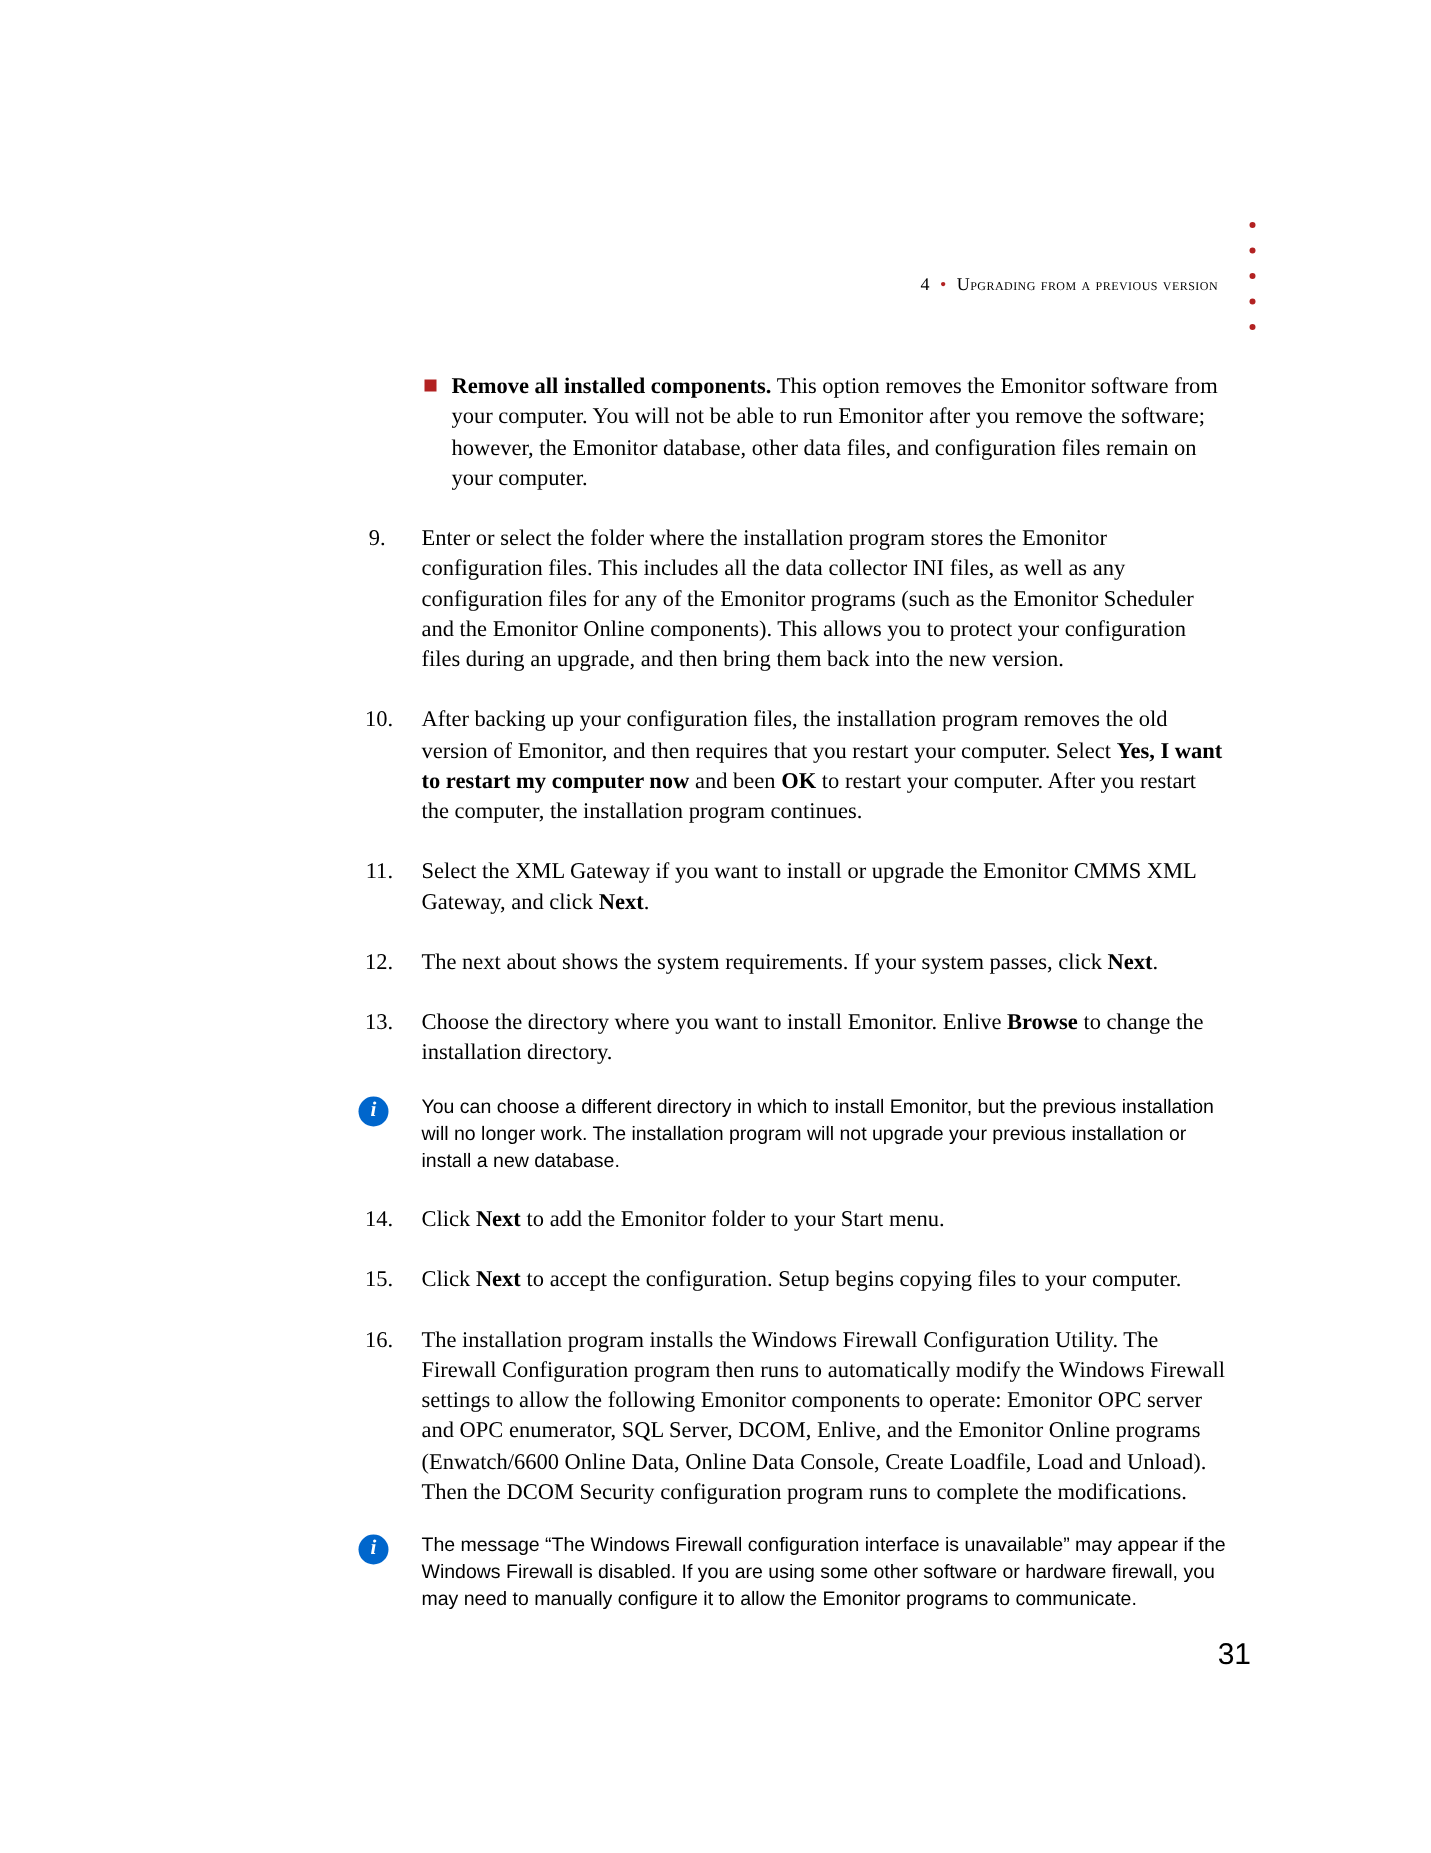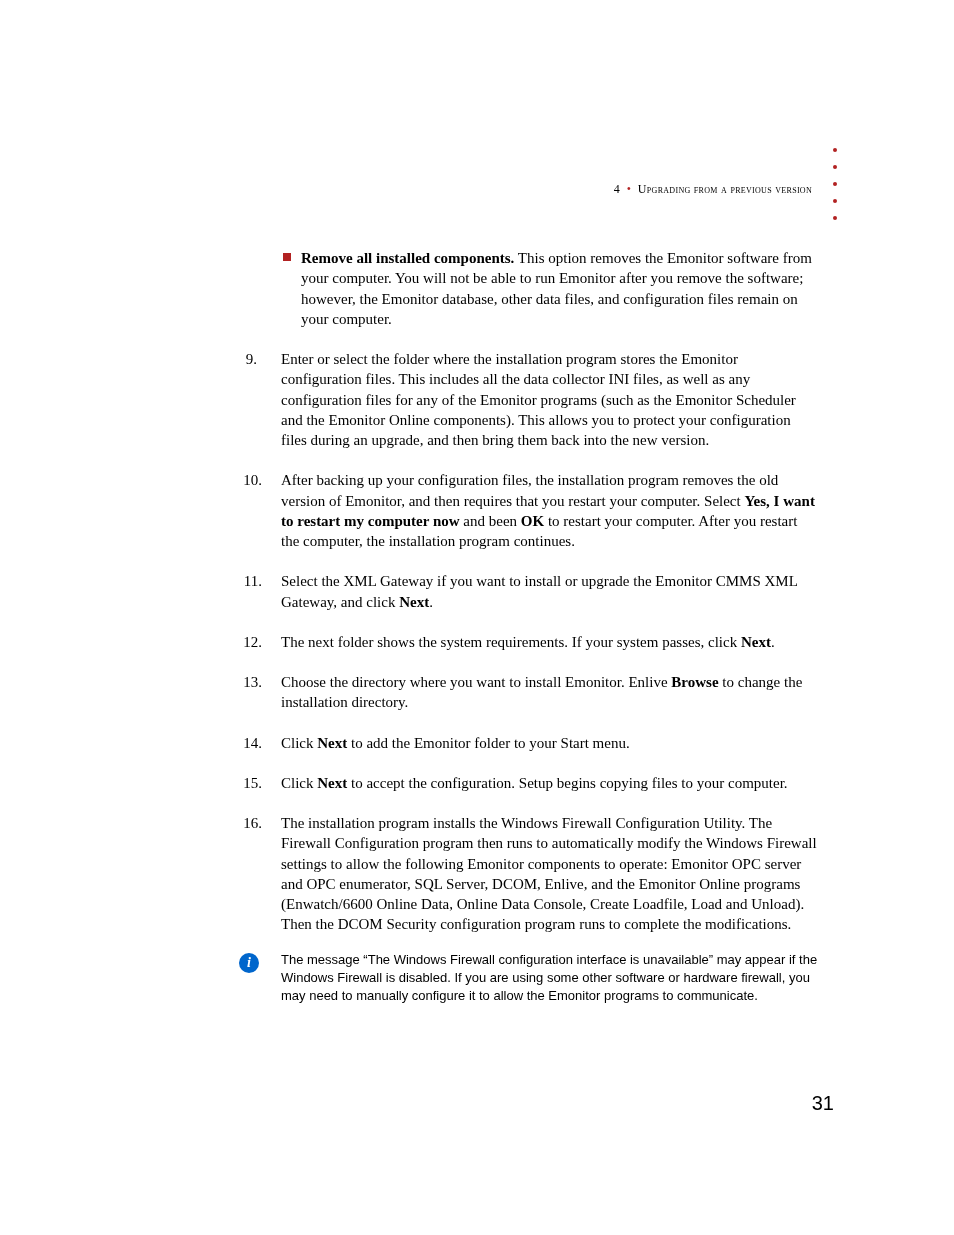--- a/index.html
+++ b/index.html
@@ -166,27 +166,31 @@
       <li>
         <span>Enter or select the folder where the installation program stores the Emonitor configuration files. This includes all the data collector INI files, as well as any configuration files for any of the Emonitor programs (such as the Emonitor Scheduler and the Emonitor Online components). This allows you to protect your configuration files during an upgrade, and then bring them back into the new version.</span>
       </li>
       <li class="wider">
         <span>After backing up your configuration files, the installation program removes the old version of Emonitor, and then requires that you restart your computer. Select </span><b>Yes, I want to restart my computer now</b><span> and been </span><b>OK</b><span> to restart your computer. After you restart the computer, the installation program continues.</span>
       </li>
       <li class="wider">
         <span>Select the XML Gateway if you want to install or upgrade the Emonitor CMMS XML Gateway, and click </span><b>Next</b><span>.</span>
       </li>
       <li class="wider">
-        <span>The next folder shows the system requirements. If your system passes, click </span><b>Next</b><span>.</span>
+        <span>The next about shows the system requirements. If your system passes, click </span><b>Next</b><span>.</span>
       </li>
       <li class="wider">
         <span>Choose the directory where you want to install Emonitor. Enlive </span><b>Browse</b><span> to change the installation directory.</span>
       </li>
     </ol>
 
+    <div class="note-block">
+      <div class="info-icon"></div>
+      <span>You can choose a different directory in which to install Emonitor, but the previous installation will no longer work. The installation program will not upgrade your previous installation or install a new database.</span>
+    </div>
 
     <ol class="steps" style="counter-reset: item 13; font-family: Liberation Serif, serif;">
       <li class="wider">
         <span>Click </span><b>Next</b><span> to add the Emonitor folder to your Start menu.</span>
       </li>
       <li class="wider">
         <span>Click </span><b>Next</b><span> to accept the configuration. Setup begins copying files to your computer.</span>
       </li>
       <li class="wider">
         <span>The installation program installs the Windows Firewall Configuration Utility. The Firewall Configuration program then runs to automatically modify the Windows Firewall settings to allow the following Emonitor components to operate: Emonitor OPC server and OPC enumerator, SQL Server, DCOM, Enlive, and the Emonitor Online programs (Enwatch/6600 Online Data, Online Data Console, Create Loadfile, Load and Unload). Then the DCOM Security configuration program runs to complete the modifications.</span>

